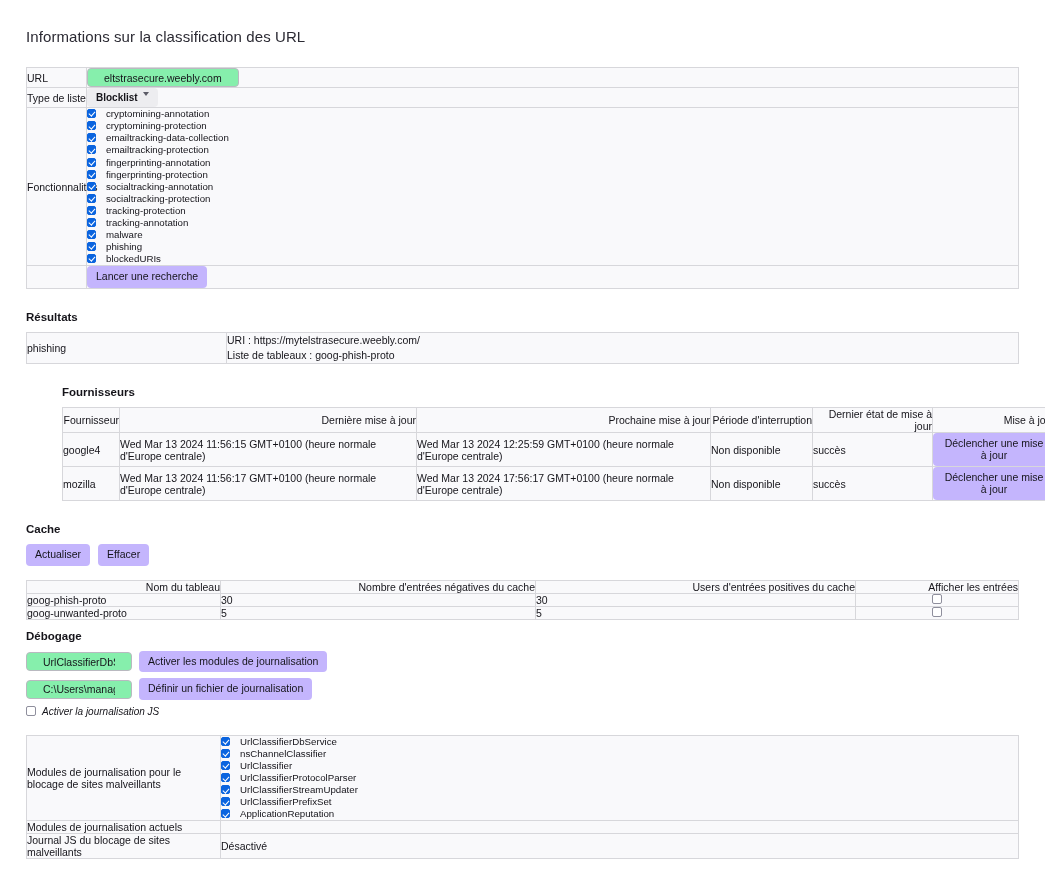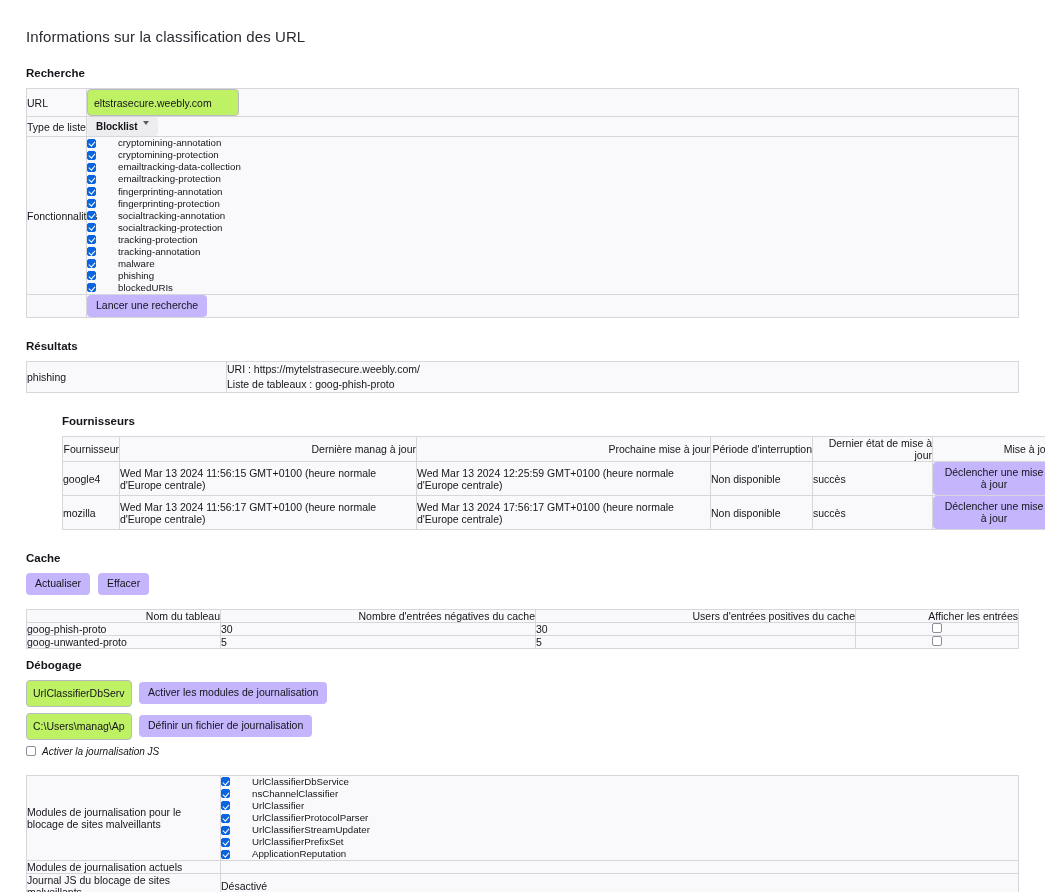--- a/index.html
+++ b/index.html
@@ -77,26 +77,26 @@
     font-size: 10px;
     color: #15141a;
   }
   td.pad { padding: 7px 9px; }
 
   
   input.text-input {
     font-family: "Liberation Sans", sans-serif;
     font-size: 10.5px;
     color: #15141a;
-    background: #bef264;
+    background: #86efac;
     border: 1px solid #b9b9c0;
     border-radius: 4px;
-    padding: 3px 6px;
+    padding: 3px 16px;
     box-sizing: border-box;
-    height: 27px;
+    height: 19px;
   }
   .url-input { width: 152px; }
   .dbg-input { width: 106px; }
 
   button.btn {
     font-family: "Liberation Sans", sans-serif;
     font-size: 10.5px;
     color: #15141a;
     background: #c4b5fd;
     border: none;
@@ -121,22 +121,21 @@
   .chev {
     width: 0; height: 0;
     border-left: 3.2px solid transparent;
     border-right: 3.2px solid transparent;
     border-top: 4px solid #5b5b66;
   }
 
   
   .cbrow {
     display: flex;
-    align-items: center;
-    gap: 22px;
+    gap: 10px;
     line-height: 1;
     padding: 1.2px 0;
   }
   .cbrow .cblabel { font-size: 9.7px; color: #15141a; }
   .cbox {
     width: 9px; height: 9px;
     border-radius: 2px;
     display: inline-block;
     position: relative;
     flex: 0 0 auto;
@@ -176,21 +175,20 @@
   .center { text-align: center; }
 </style>
 </head>
 <body>
 
 <div class="page">
 
   <h1 class="page-title">Informations sur la classification des URL</h1>
 
   <div class="sec-recherche">
-    <h2 class="section-title">Recherche</h2>
     <table class="grid">
       <colgroup>
           <col style="width:60px">
           <col>
         </colgroup>
       <tbody>
         <tr>
           <td class="lbl">URL</td>
           <td class="pad">
             <input class="text-input url-input" type="text" value="eltstrasecure.weebly.com" style="">
@@ -300,21 +298,21 @@
         <col style="width:57px">
           <col style="width:297px">
           <col style="width:294px">
         <col style="width:102px">
           <col style="width:120px">
           <col style="width:123px">
       </colgroup>
       <thead>
         <tr id="providers-head">
             <th class="colhead">Fournisseur</th>
-            <th class="colhead">Dernière manag à jour</th>
+            <th class="colhead">Dernière mise à jour</th>
             <th class="colhead">Prochaine mise à jour</th>
             <th class="colhead">Période d'interruption</th>
             <th class="colhead">Dernier état de mise à jour</th>
             <th class="colhead">Mise à jour</th>
           </tr>
       </thead>
       <tbody id="providers-body">
           <tr>
             <td class="cell">google4</td>
             <td class="cell">Wed Mar 13 2024 11:56:15 GMT+0100 (heure normale d'Europe centrale)</td>

